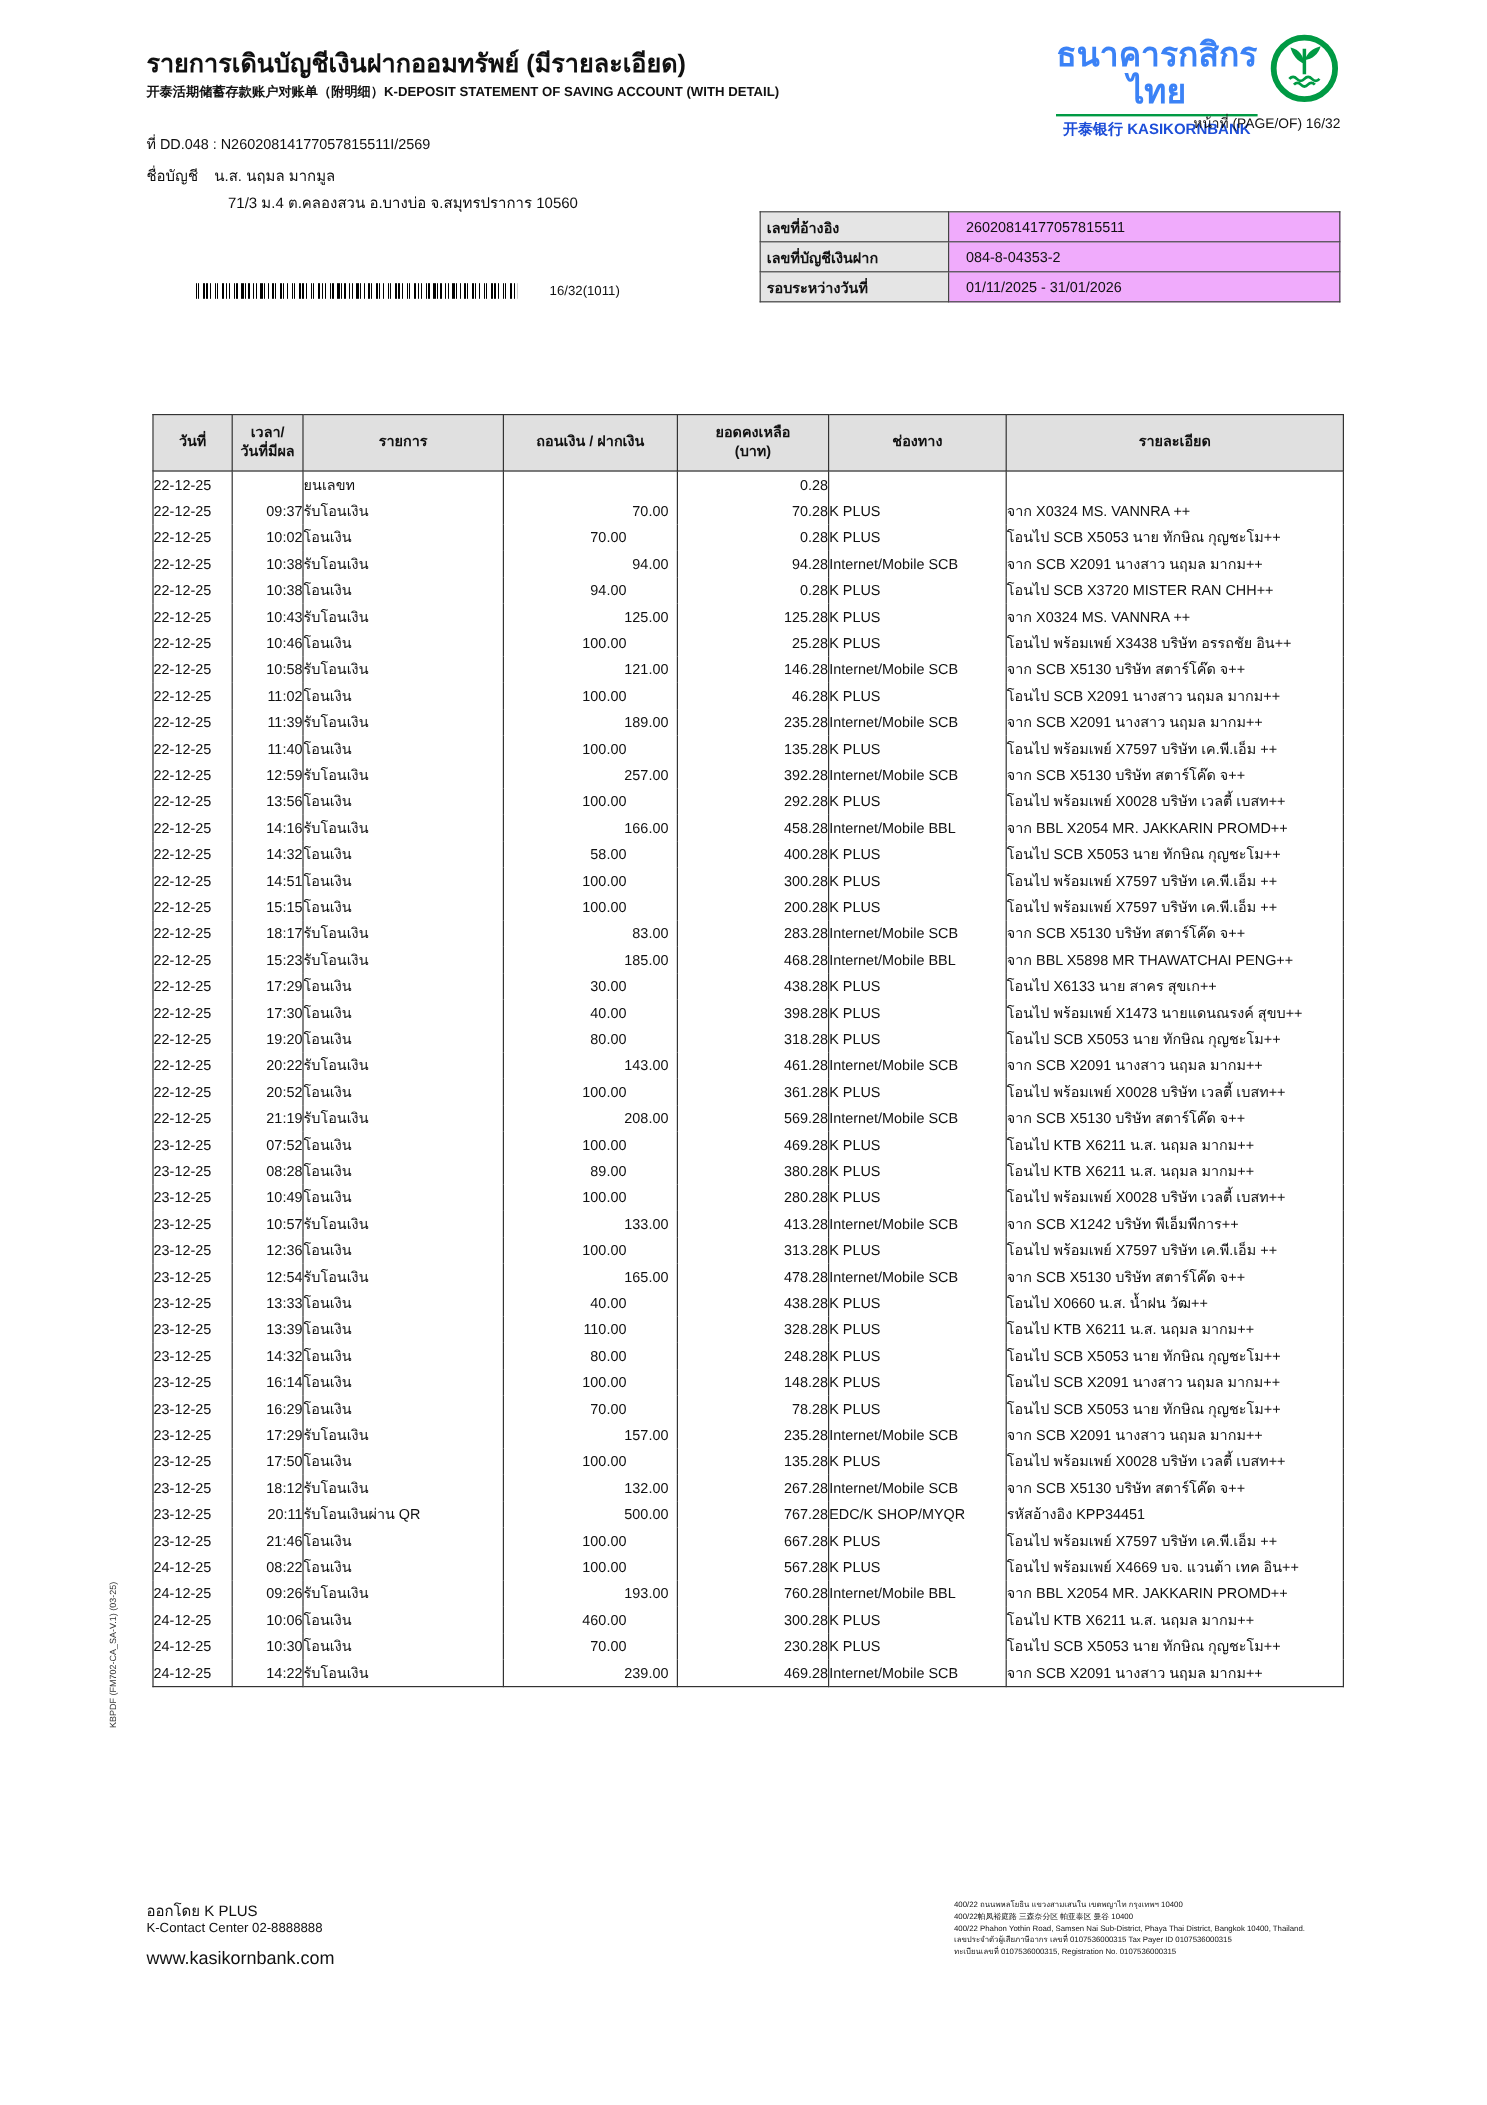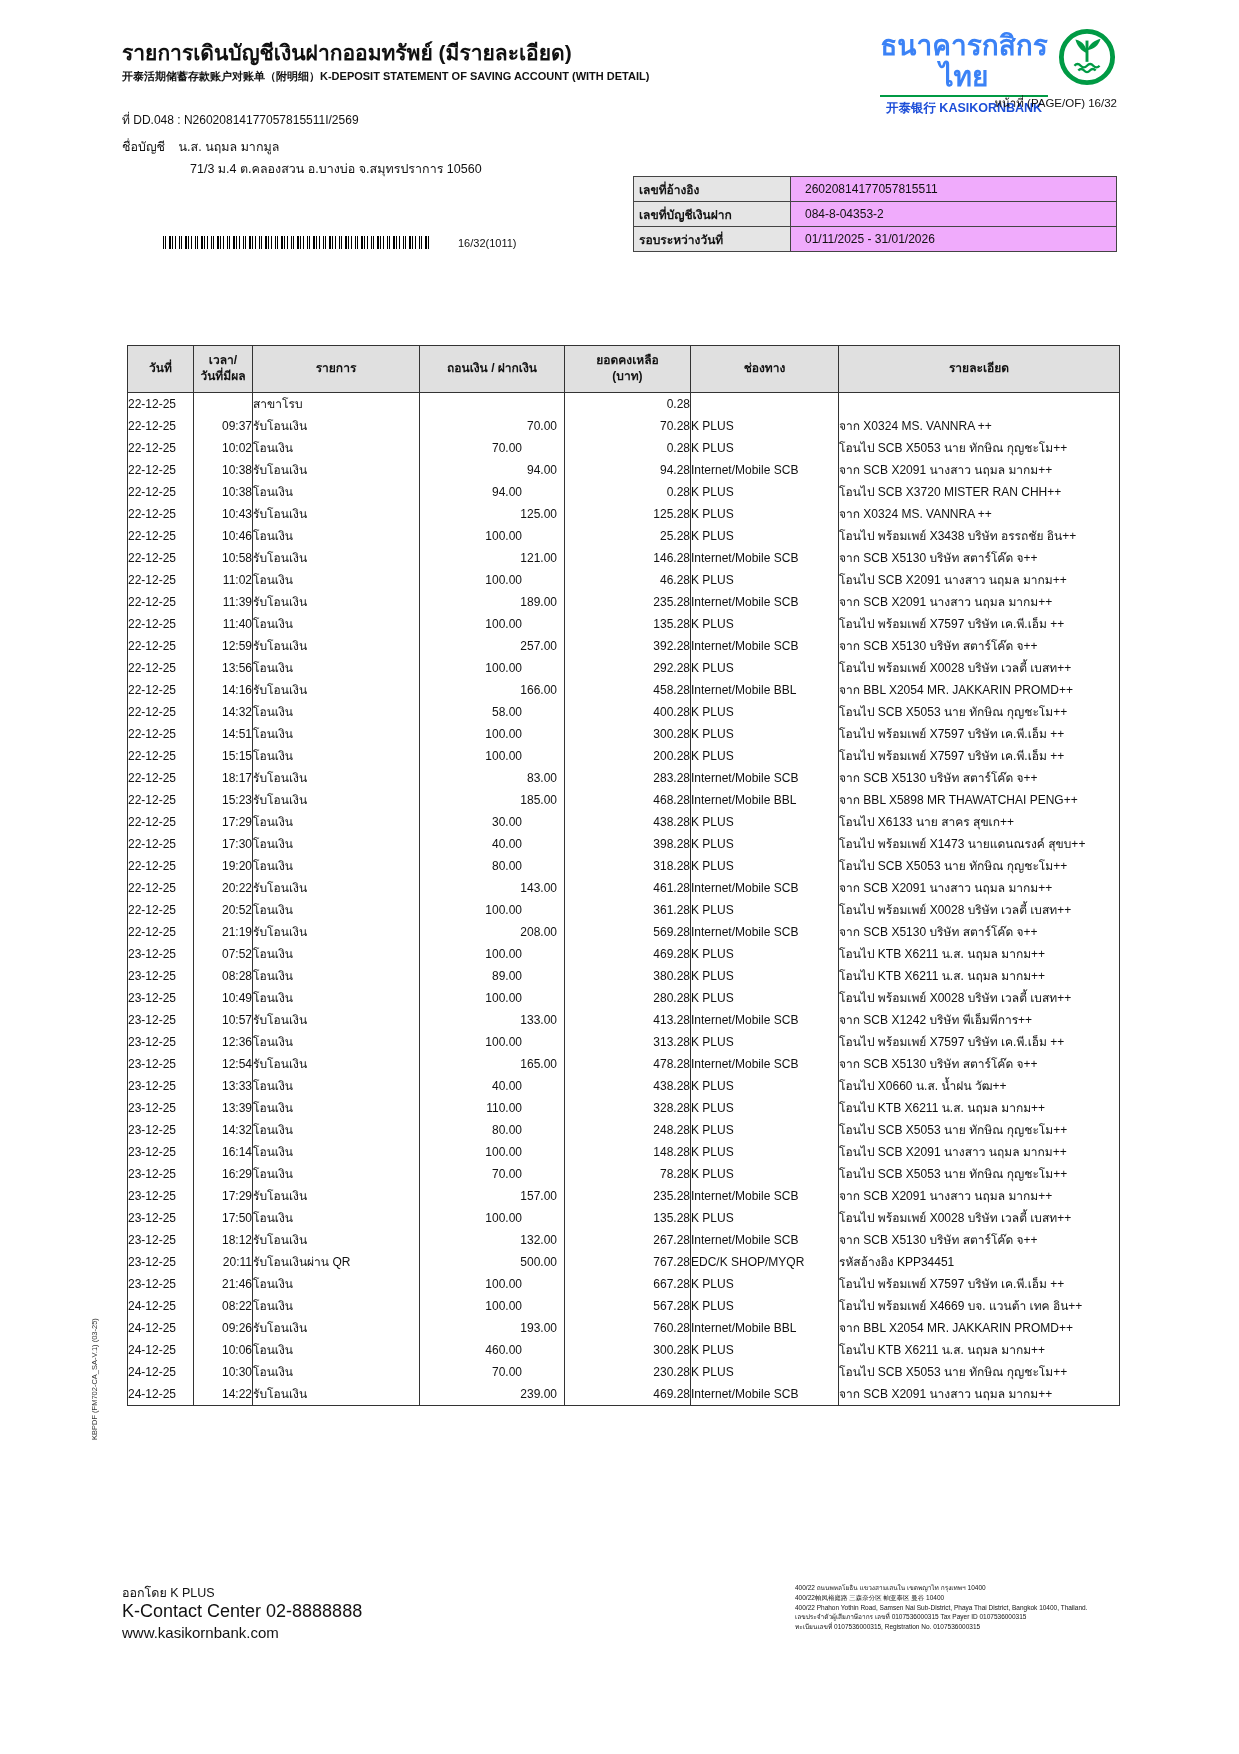--- a/index.html
+++ b/index.html
@@ -62,21 +62,21 @@
   .c-bal{text-align:right;padding-right:6px;}
   .c-ch{padding-left:5px;}
   .c-det{padding-left:5px;}
 
   
   .side-text{left:90px;top:1440px;transform:rotate(-90deg);transform-origin:0 0;
     font-size:7.5px;color:#333;white-space:nowrap;}
 
   
   .f-issued{left:122px;top:1583px;font-size:12.5px;}
-  .f-contact{left:122px;top:1601px;font-size:18px;}
+  .f-contact{left:122px;top:1601px;font-size:11px;}
   .f-web{left:122px;top:1624px;font-size:15px;text-align:center;}
   .f-right{left:795px;top:1583px;width:370px;font-size:6.5px;line-height:1.5;color:#111;}
 </style>
 </head>
 <body>
 
 <div class="abs title">รายการเดินบัญชีเงินฝากออมทรัพย์ (มีรายละเอียด)</div>
 <div class="abs subtitle">开泰活期储蓄存款账户对账单（附明细）K-DEPOSIT STATEMENT OF SAVING ACCOUNT (WITH DETAIL)</div>
 
 <div class="abs logo-text">
@@ -154,21 +154,21 @@
       </th>
       <th>ช่องทาง</th>
       <th>รายละเอียด</th>
     </tr>
   </thead>
   <tbody>
 
       <tr>
         <td class="c-date">22-12-25</td>
         <td class="c-time"></td>
-        <td class="c-item">สาขาโรบ</td>
+        <td class="c-item">ยนเลขท</td>
         <td class="c-amt">
           <span class="amt-w"></span>
           <span class="amt-d"></span>
         </td>
         <td class="c-bal">0.28</td>
         <td class="c-ch"></td>
         <td class="c-det"></td>
       </tr>
 
       <tr>

